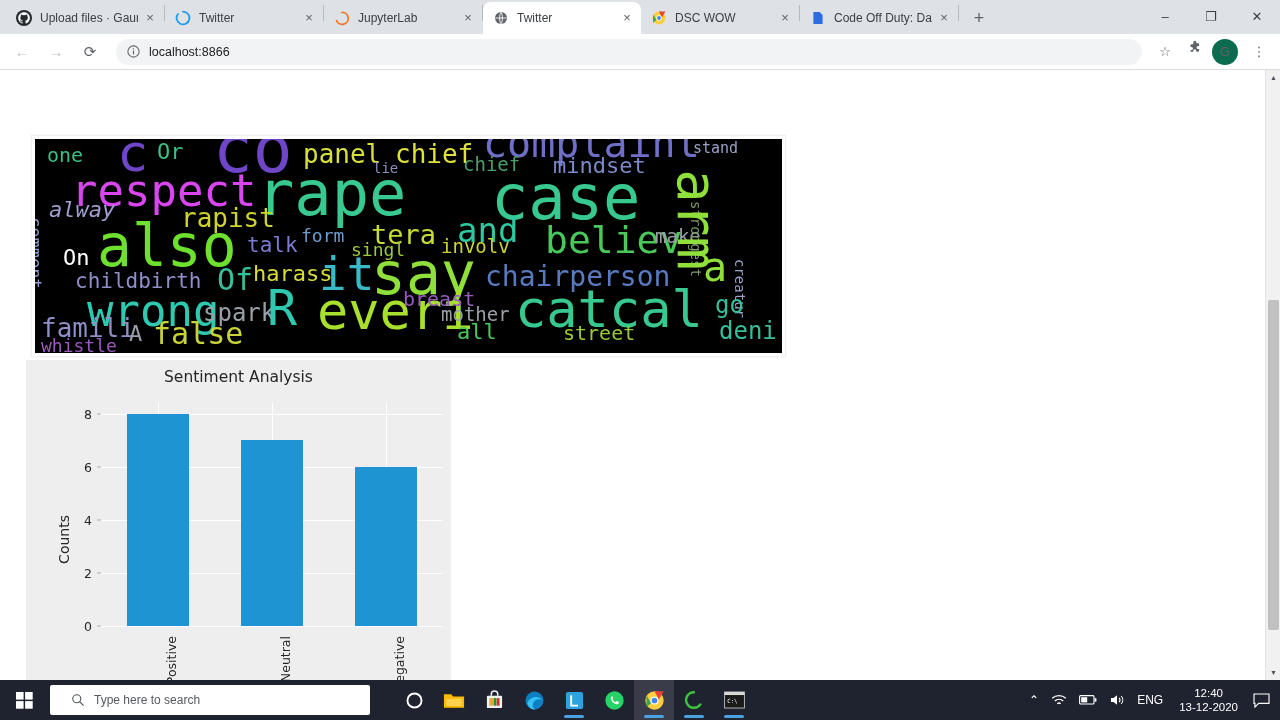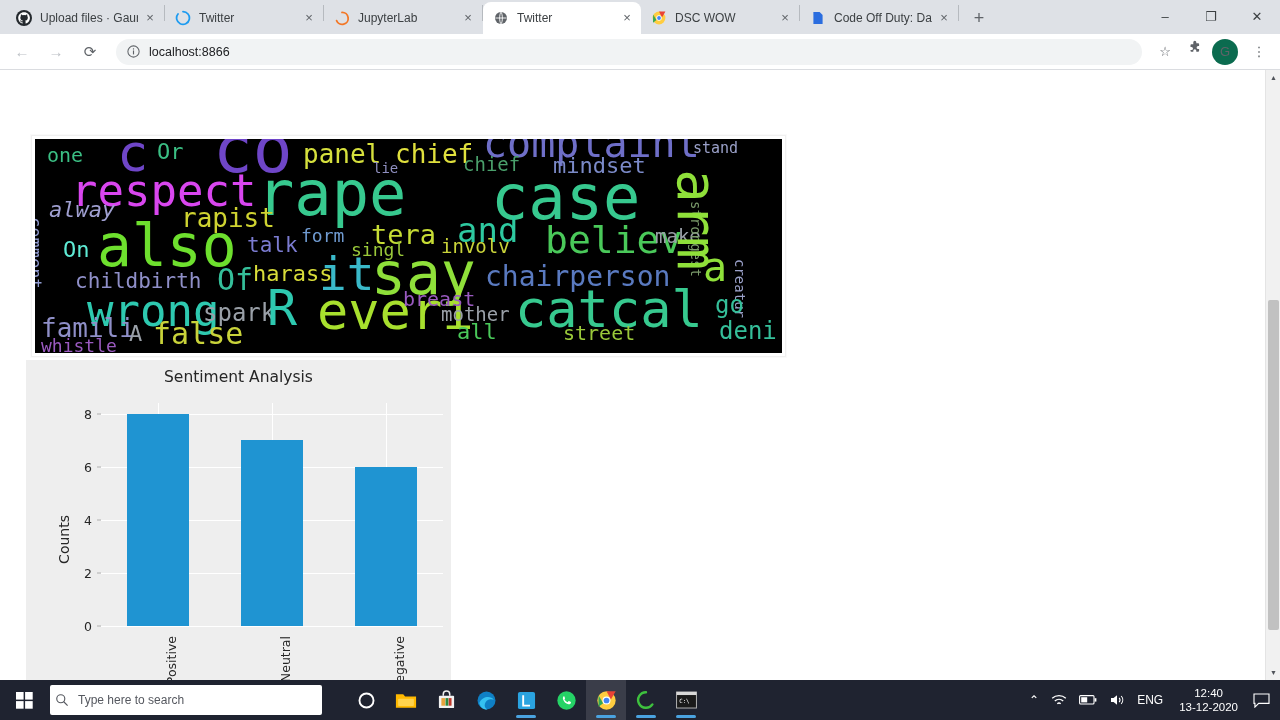--- a/index.html
+++ b/index.html
@@ -132,22 +132,22 @@
   }
 
   
   .taskbar {
     position: absolute; left: 0; bottom: 0; width: 1280px; height: 40px;
     background: #1f2330; display: flex; align-items: center;
   }
   .start-btn { width: 48px; height: 40px; display: flex; align-items: center;
                justify-content: center; flex: none; }
   .search-box {
-    width: 272px; height: 30px; background: #ffffff; border-radius: 2px;
-    display: flex; align-items: center; padding: 0 4px; flex: none; margin-left: 2px;
+    width: 320px; height: 30px; background: #ffffff; border-radius: 2px;
+    display: flex; align-items: center; padding: 0 20px; flex: none; margin-left: 2px;
   }
   .search-box .s-icon { width: 16px; margin-right: 8px; flex: none; }
   .search-box .s-text { font-size: 12px; color: #55585f; }
   .tb-icons { display: flex; align-items: center; margin-left: 24px; }
   .tb-icon {
     width: 40px; height: 40px; display: flex; align-items: center;
     justify-content: center; position: relative; flex: none;
   }
   .tb-icon.running::after {
     content: ""; position: absolute; bottom: 2px; left: 10px; width: 20px;
@@ -277,21 +277,21 @@
             <span class="wc-word" style="left: 338px; top: 22px; font-size: 14px; color: rgb(143, 143, 192);">lie</span>
             <span class="wc-word" style="left: 428px; top: 16px; font-size: 19px; color: rgb(74, 160, 107);">chief</span>
             <span class="wc-word" style="left: 518px; top: 16px; font-size: 22px; color: rgb(123, 138, 200);">mindset</span>
             <span class="wc-word" style="left: 36px; top: 30px; font-size: 44px; color: #d946ef;">respect</span>
             <span class="wc-word" style="left: 222px; top: 24px; font-size: 62px; color: rgb(55, 201, 143);">rape</span>
             <span class="wc-word" style="left: 456px; top: 28px; font-size: 62px; color: rgb(55, 201, 143);">case</span>
             <span class="wc-word" style="left: 146px; top: 66px; font-size: 26px; color: rgb(207, 211, 49);">rapist</span>
             <span class="wc-word" style="left: 14px; top: 60px; font-size: 22px; color: rgb(159, 159, 208); font-style: italic;">alway</span>
             <span class="wc-word rot" style="left: 8px; top: 78px; font-size: 17px; color: rgb(143, 154, 208); transform: rotate(90deg);">comment</span>
             <span class="wc-word" style="left: 62px; top: 78px; font-size: 58px; color: rgb(110, 224, 46); text-align: right;">also</span>
-            <span class="wc-word" style="left: 28px; top: 100px; font-size: 22px; color: #5eead4;">On</span>
+            <span class="wc-word" style="left: 28px; top: 108px; font-size: 22px; color: #ffffff;">On</span>
             <span class="wc-word" style="left: 212px; top: 96px; font-size: 21px; color: rgb(123, 123, 208);">talk</span>
             <span class="wc-word" style="left: 266px; top: 88px; font-size: 18px; color: rgb(111, 154, 208);">form</span>
             <span class="wc-word" style="left: 336px; top: 82px; font-size: 27px; color: rgb(199, 221, 53);">tera</span>
             <span class="wc-word" style="left: 422px; top: 74px; font-size: 34px; color: rgb(46, 201, 160);">and</span>
             <span class="wc-word" style="left: 510px; top: 82px; font-size: 38px; color: rgb(74, 201, 90);">believ</span>
             <span class="wc-word" style="left: 620px; top: 88px; font-size: 19px; color: rgb(154, 160, 168);">make</span>
             <span class="wc-word rot" style="left: 668px; top: 62px; font-size: 14px; color: rgb(122, 154, 106); transform: rotate(90deg);">strongest</span>
             <span class="wc-word rot" style="left: 690px; top: 30px; font-size: 56px; color: rgb(143, 224, 58); transform: rotate(90deg);">arm</span>
             <span class="wc-word" style="left: 316px; top: 102px; font-size: 18px; color: rgb(154, 201, 58);">singl</span>
             <span class="wc-word" style="left: 406px; top: 98px; font-size: 19px; color: rgb(201, 211, 58);">involv</span>

